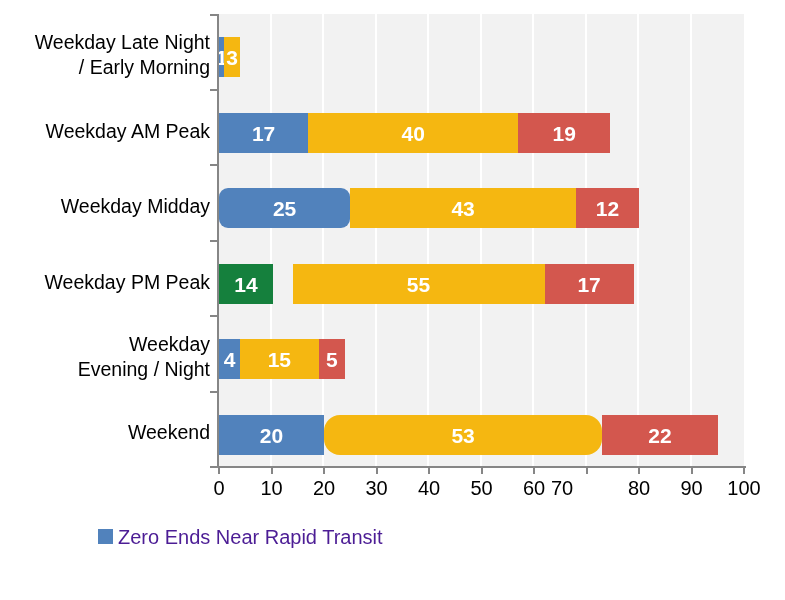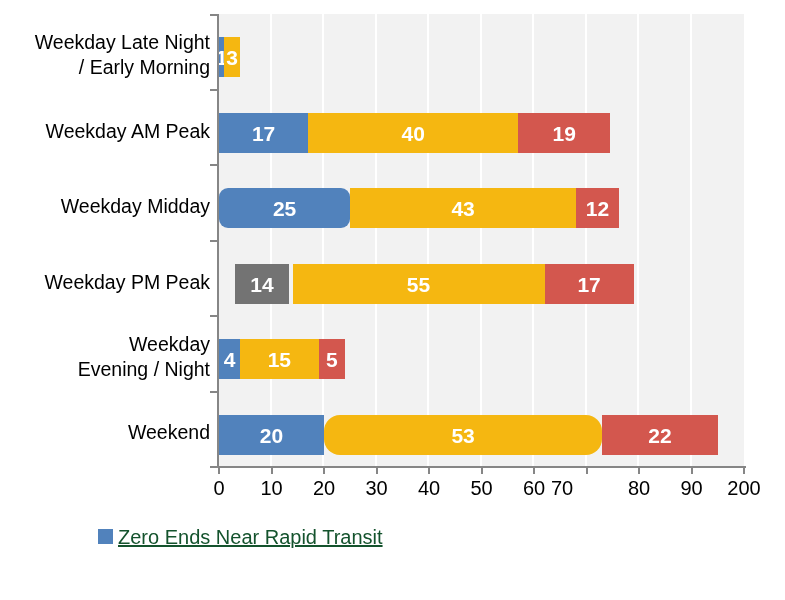--- a/index.html
+++ b/index.html
@@ -143,23 +143,22 @@
   }
   .legend-swatch {
     width: 15px;
     height: 15px;
     margin-right: 5px;
     flex: 0 0 auto;
   }
   .legend-text {
     font-size: 20px;
     line-height: 24px;
-    color: #14532d;
+    color: #4c1d95;
     white-space: nowrap;
-    text-decoration: underline;
   }
 </style>
 </head>
 <body>
 
 <div id="chart-root">
 
   <div class="plot-area">
     <div class="vgrid" style="left:50.5px"></div>
     <div class="vgrid" style="left:103px"></div>
@@ -213,27 +212,27 @@
     </div>
   </div>
 
   <div class="bar-row" style="top:188px">
     <div class="seg" style="left:0px; width:131.25px; background:#5182BC;border-radius:9px;">
       <span>25</span>
     </div>
     <div class="seg" style="left:131.25px; width:225.75px; background:#F5B711;">
       <span>43</span>
     </div>
-    <div class="seg" style="left:357px; width:43px; background:#D3574E;">
+    <div class="seg" style="left:357px; width:63px; background:#D3574E;">
       <span>12</span>
     </div>
   </div>
 
   <div class="bar-row" style="top:264px">
-    <div class="seg" style="left:0px; width:54px; background:#737373;margin-left:16px;">
+    <div class="seg" style="left:0px; width:54px; background:#15803d;">
       <span>14</span>
     </div>
     <div class="seg" style="left:73.5px; width:252px; background:#F5B711;">
       <span>55</span>
     </div>
     <div class="seg" style="left:325.5px; width:89.25px; background:#D3574E;">
       <span>17</span>
     </div>
   </div>
 
@@ -276,21 +275,21 @@
   <div class="xtick-label" style="left:189px">0</div>
   <div class="xtick-label" style="left:241.5px">10</div>
   <div class="xtick-label" style="left:294px">20</div>
   <div class="xtick-label" style="left:346.5px">30</div>
   <div class="xtick-label" style="left:399px">40</div>
   <div class="xtick-label" style="left:451.5px">50</div>
   <div class="xtick-label" style="left:504px">60</div>
   <div class="xtick-label" style="left:532px">70</div>
   <div class="xtick-label" style="left:609px">80</div>
   <div class="xtick-label" style="left:661.5px">90</div>
-  <div class="xtick-label" style="left:714px">200</div>
+  <div class="xtick-label" style="left:714px">100</div>
 
   <div class="legend">
     <div class="legend-row">
       <div class="legend-item">
         <span class="legend-swatch" style="background:#5182BC"></span>
         <span class="legend-text">Zero Ends Near Rapid Transit</span>
       </div>
     </div>
   </div>
 

